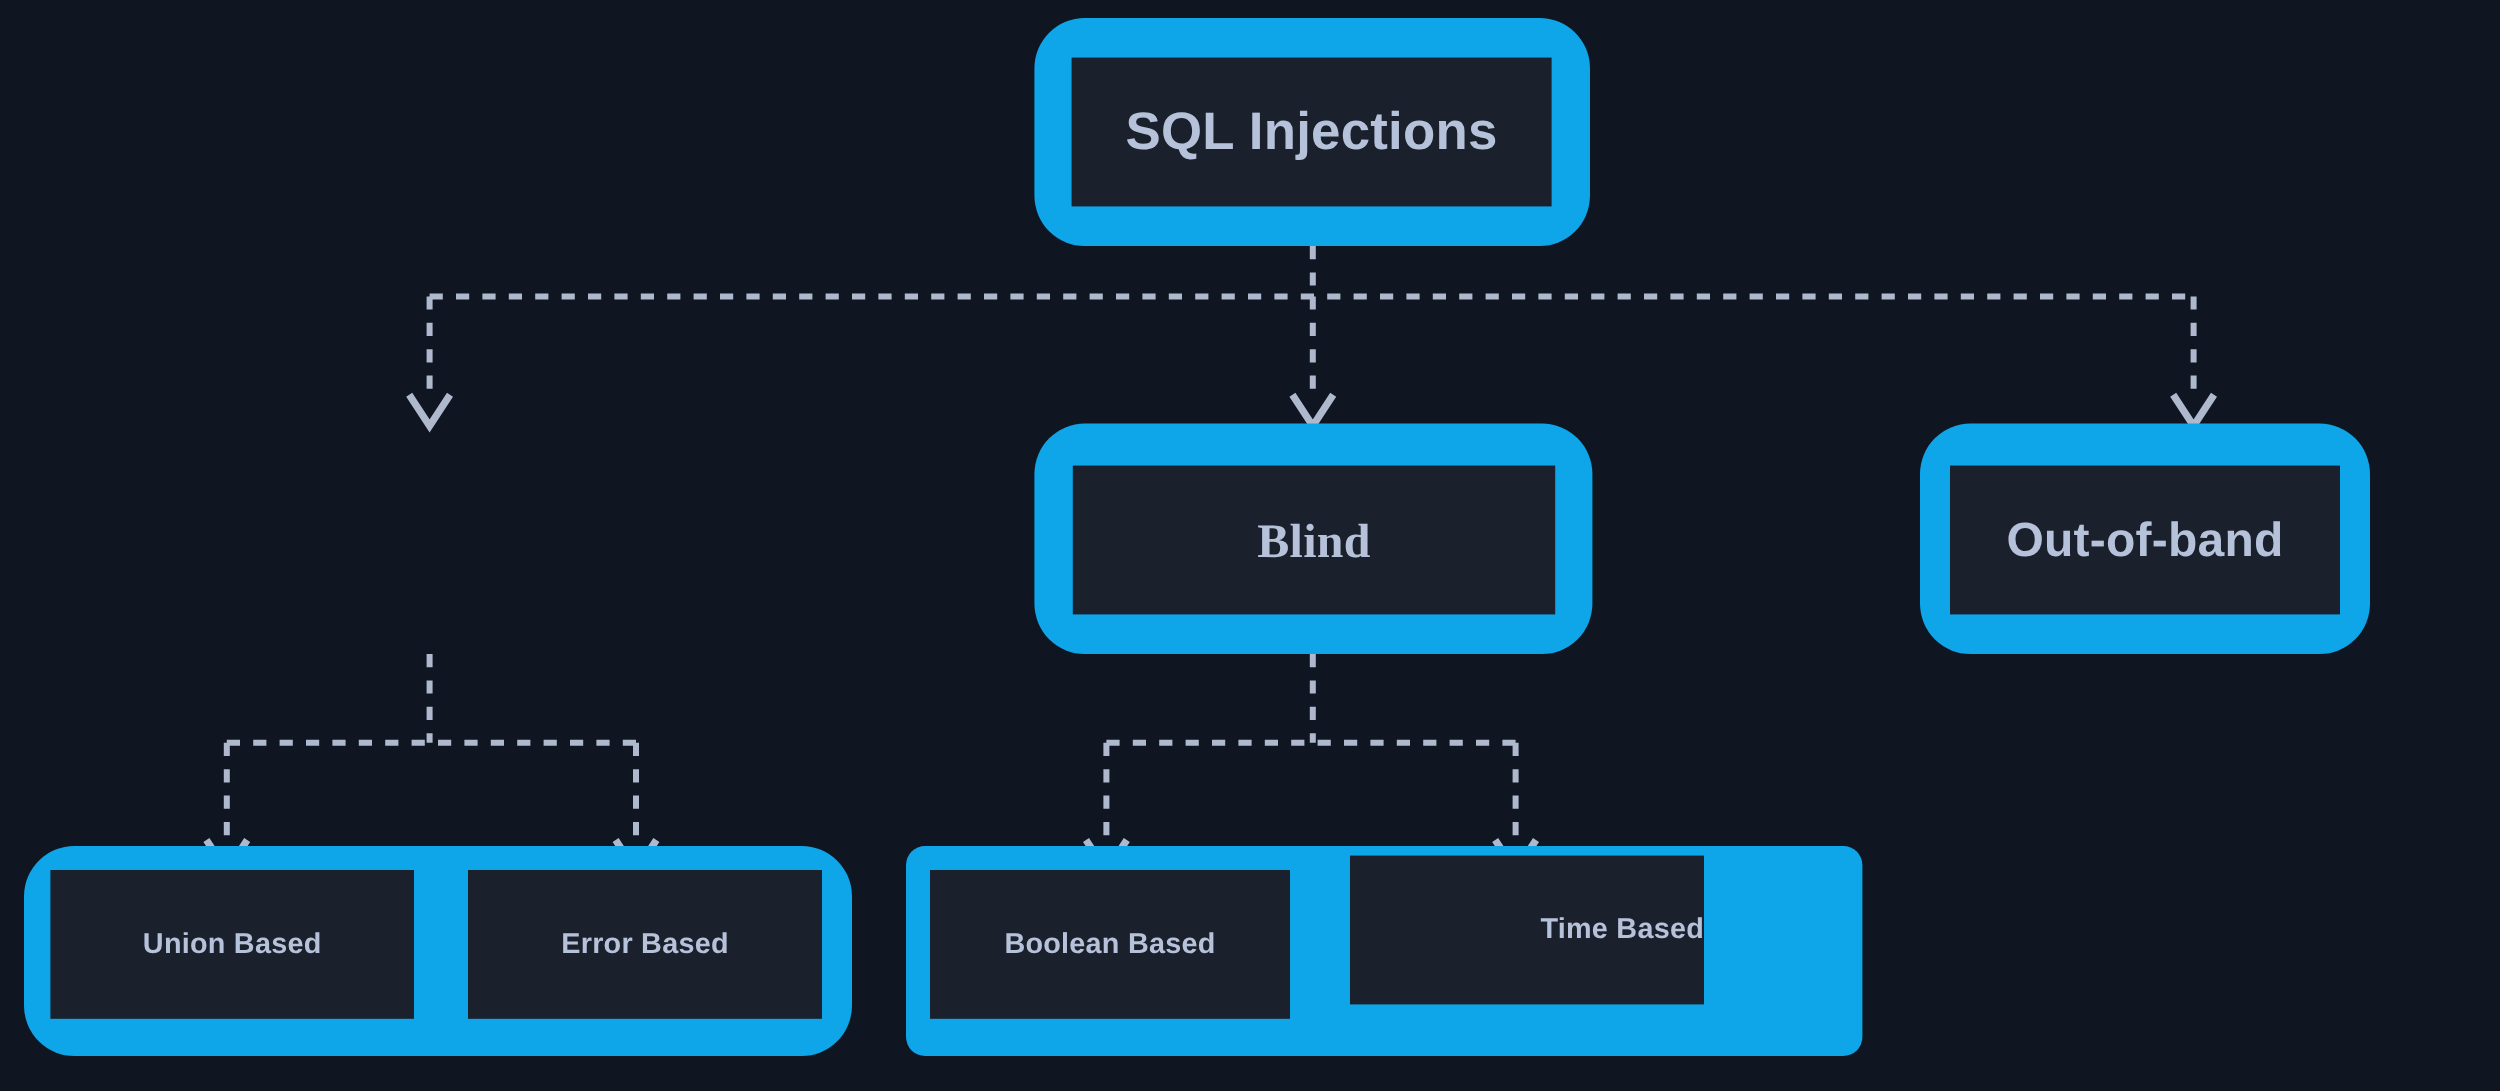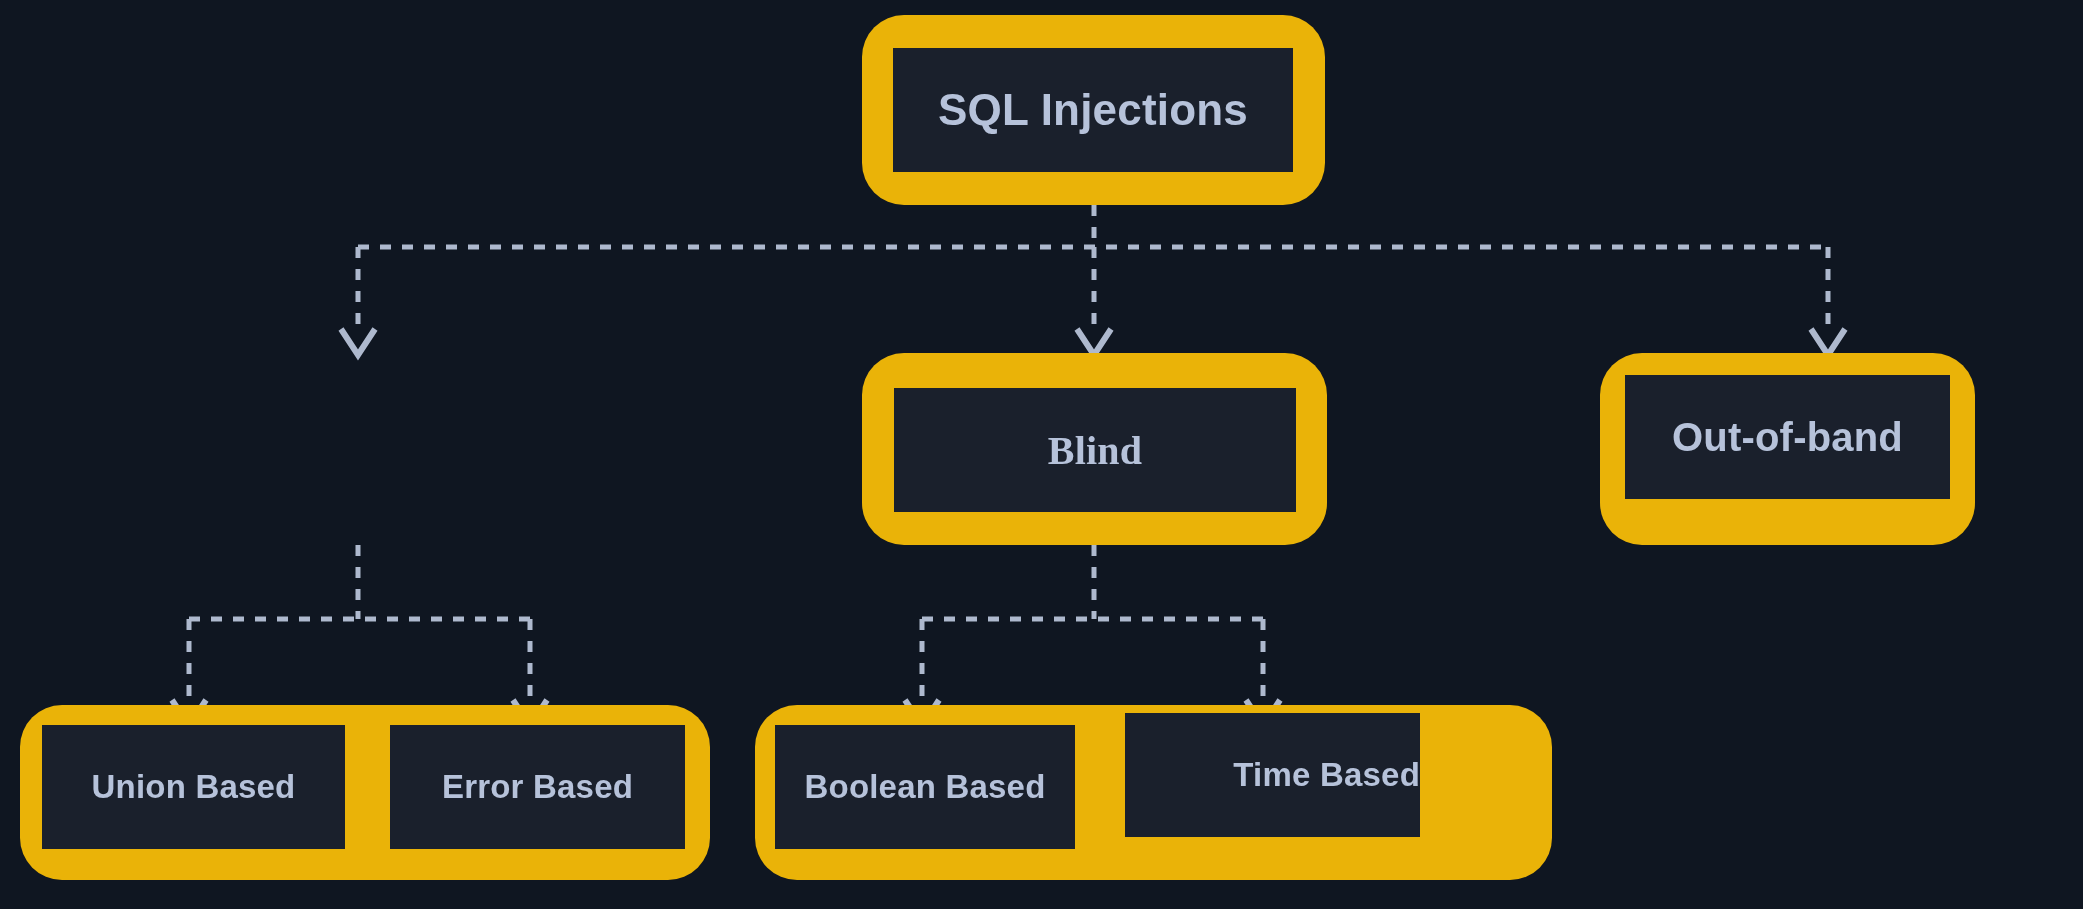--- a/index.html
+++ b/index.html
@@ -7,40 +7,40 @@
     width:2083px;height:909px;overflow:hidden;
     background:#0f1621;
     font-family:"Liberation Sans", sans-serif;
   }
   #stage{position:relative;width:2083px;height:909px;}
   #edges{position:absolute;left:0;top:0;width:2083px;height:909px;}
 
   
   .group{
     position:absolute;
-    background:#eab308;
+    background:#0ea5e9;
     border-radius:42px;
     box-sizing:border-box;
   }
   
   .box{
     position:absolute;
     background:#1a202c;
     display:flex;align-items:center;justify-content:center;
     box-sizing:border-box;
   }
   .box span{
     color:#b6c2da;
     font-weight:bold;
     white-space:nowrap;
     letter-spacing:0.2px;
   }
   .t-root span{font-size:44px;}
   .t-mid  span{font-size:40px;}
-  .t-leaf span{font-size:33px;}
+  .t-leaf span{font-size:24px;}
 </style>
 </head>
 <body>
 
 <div id="stage">
 
   <svg id="edges" viewBox="0 0 2083 909" xmlns="http://www.w3.org/2000/svg">
     <defs>
       <g id="vhead">
         <path d="M -17 -26 L 0 0 L 17 -26" fill="none" stroke="#aeb9ce" stroke-width="6" stroke-linecap="butt" stroke-linejoin="miter"></path>
@@ -83,35 +83,35 @@
   </div>
 
 
   <div class="group" style="left:862px;top:353px;width:465px;height:192px;font-family:Liberation Serif, serif;">
     <div class="box t-mid" style="left:32px;top:35px;width:402px;height:124px;">
       <span>Blind</span>
     </div>
   </div>
 
   <div class="group" style="left:1600px;top:353px;width:375px;height:192px;">
-    <div class="box t-mid" style="left:25px;top:22px;width:325px;height:124px;">
+    <div class="box t-mid" style="left:25px;top:35px;width:325px;height:124px;">
       <span>Out-of-band</span>
     </div>
   </div>
 
   <div class="group" style="left:20px;top:705px;width:690px;height:175px;">
     <div class="box t-leaf" style="left:22px;top:20px;width:303px;height:124px;">
       <span>Union Based</span>
     </div>
     <div class="box t-leaf" style="left:370px;top:20px;width:295px;height:124px;justify-content:center;">
       <span>Error Based</span>
     </div>
   </div>
 
-  <div class="group" style="left:755px;top:705px;width:797px;height:175px;">
+  <div class="group" style="left:755px;top:705px;width:797px;height:175px;border-radius:16px;">
     <div class="box t-leaf" style="left:20px;top:20px;width:300px;height:124px;">
       <span>Boolean Based</span>
     </div>
     <div class="box t-leaf" style="left:370px;top:8px;width:295px;height:124px;justify-content:flex-end;">
       <span>Time Based</span>
     </div>
   </div>
 
 </div>
 

